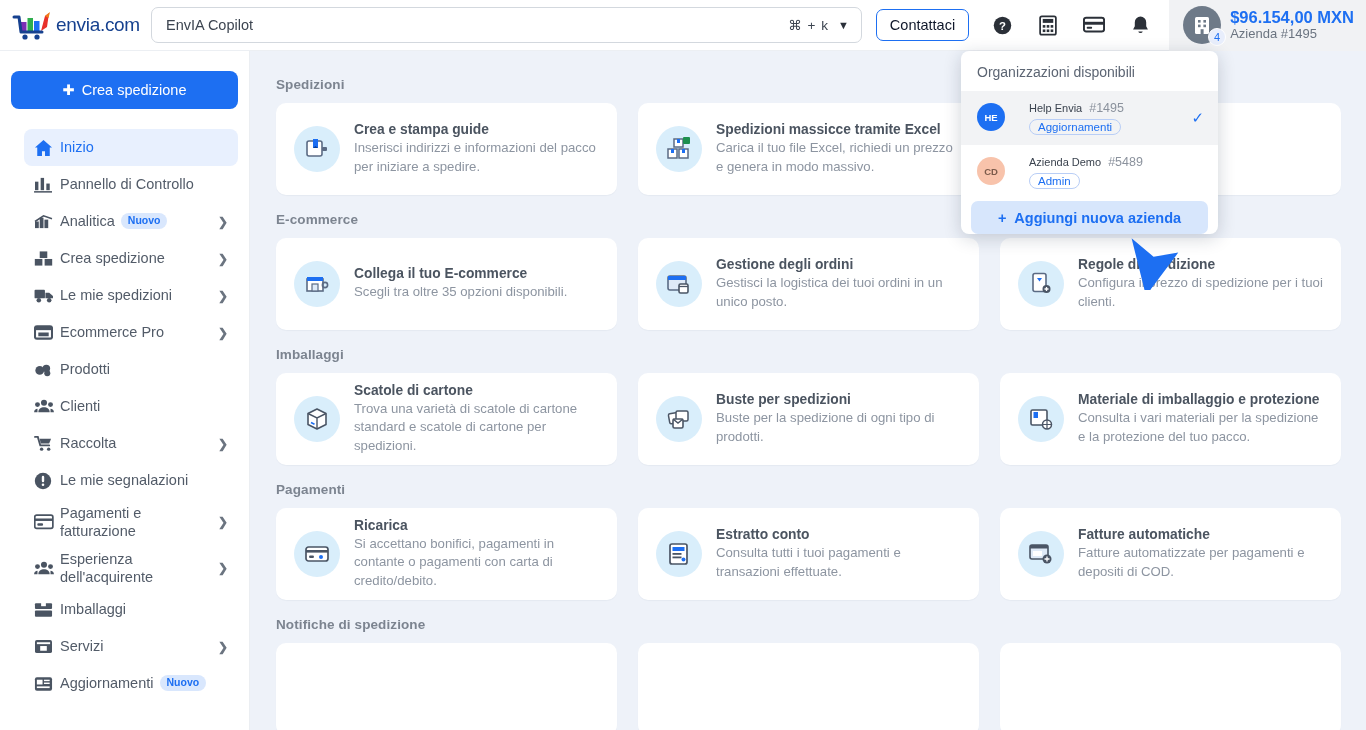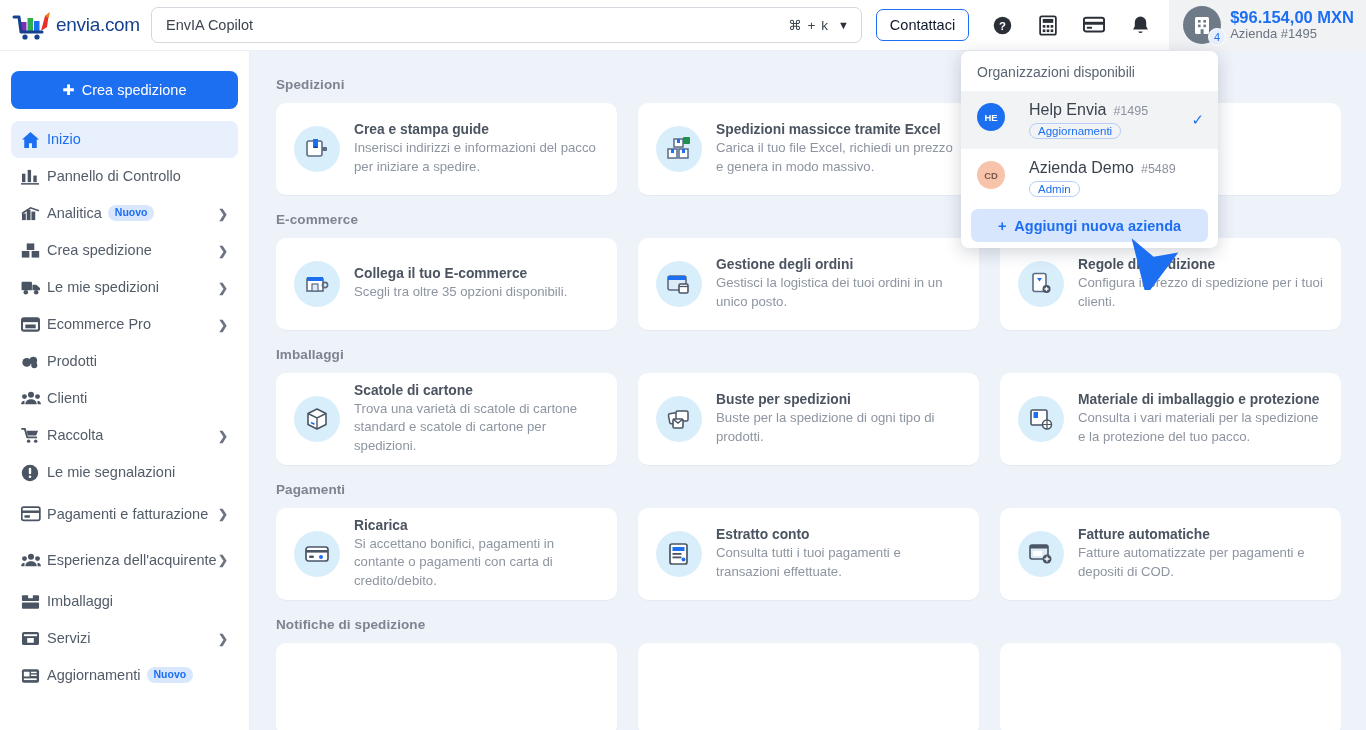--- a/index.html
+++ b/index.html
@@ -60,21 +60,21 @@
   
   .sidebar {
     position: absolute; top: 51px; left: 0; width: 250px; height: 679px;
     background: #fff; border-right: 1px solid #ebeef2; overflow: hidden;
   }
   .create-btn {
     margin: 20px 11px 0 11px; height: 38px; border-radius: 8px; background: #1d6ff2;
     color: #fff; font-size: 14.5px; display: flex; align-items: center;
     justify-content: center; gap: 7px; cursor: pointer; font-weight: 400;
   }
-  .nav { margin-top: 12px; }
+  .nav { margin-top: 20px; padding-left: 13px; }
   .nav-item {
     display: flex; align-items: center; height: 37px; margin: 0 11px;
     border-radius: 8px; padding: 0 10px; cursor: pointer; position: relative;
   }
   .nav-item.tall { height: 46px; }
   .nav-item.active { background: #e8f0fe; }
   .nav-ico { width: 26px; display: flex; align-items: center; color: #4a5462; flex: 0 0 26px; }
   .nav-item.active .nav-ico { color: #1d6ff2; }
   .nav-label { font-size: 14.5px; color: #525b68; flex: 1; line-height: 1.25; }
   .nav-item.active .nav-label { color: #1d6ff2; }
@@ -108,38 +108,37 @@
   }
   .card-txt { display: flex; flex-direction: column; }
   .card-title { font-size: 13.8px; color: #4b5460; font-weight: 700; margin-bottom: 2px; }
   .card-desc { font-size: 13.2px; color: #8d95a1; line-height: 1.38; }
 
   
   .dropdown {
     position: absolute; top: 51px; left: 961px; width: 257px;
     background: #fff; border-radius: 8px; z-index: 40;
     box-shadow: 0 4px 18px rgba(20,35,60,.20); overflow: hidden;
-    padding-bottom: 6px;
   }
   .dd-head { font-size: 14px; color: #5c6573; padding: 13px 16px 11px 16px; }
   .dd-row {
     display: flex; align-items: flex-start; gap: 24px; padding: 10px 14px 10px 16px;
     cursor: pointer; position: relative;
   }
   .dd-row.sel { background: #f2f3f5; }
   .dd-av {
     width: 28px; height: 28px; border-radius: 50%; color: #fff; font-size: 9.5px;
     display: flex; align-items: center; justify-content: center; font-weight: 700;
     flex: 0 0 28px; margin-top: 2px;
   }
   .dd-av.blue { background: #1d6ff2; }
   .dd-av.peach { background: #f8c3ab; color: #7b5b4b; }
   .dd-body { display: flex; flex-direction: column; gap: 4px; }
   .dd-name-line { display: flex; align-items: baseline; gap: 7px; }
-  .dd-name { font-size: 16px; color: #3a424e; }
+  .dd-name { font-size: 11px; color: #3a424e; }
   .dd-id { font-size: 12.5px; color: #8b929d; }
   .dd-role {
     font-size: 11.5px; color: #1d6ff2; border: 1px solid #b9cef6; border-radius: 10px;
     padding: 1px 8px; align-self: flex-start;
   }
   .dd-check { margin-left: auto; color: #1d6ff2; font-size: 15px; align-self: center; }
   .dd-add {
     margin: 2px 10px 0 10px; height: 33px; border-radius: 7px; background: #d7e6fc;
     color: #1d6ff2; font-size: 14.5px; font-weight: 700; display: flex;
     align-items: center; justify-content: center; gap: 8px; cursor: pointer;

